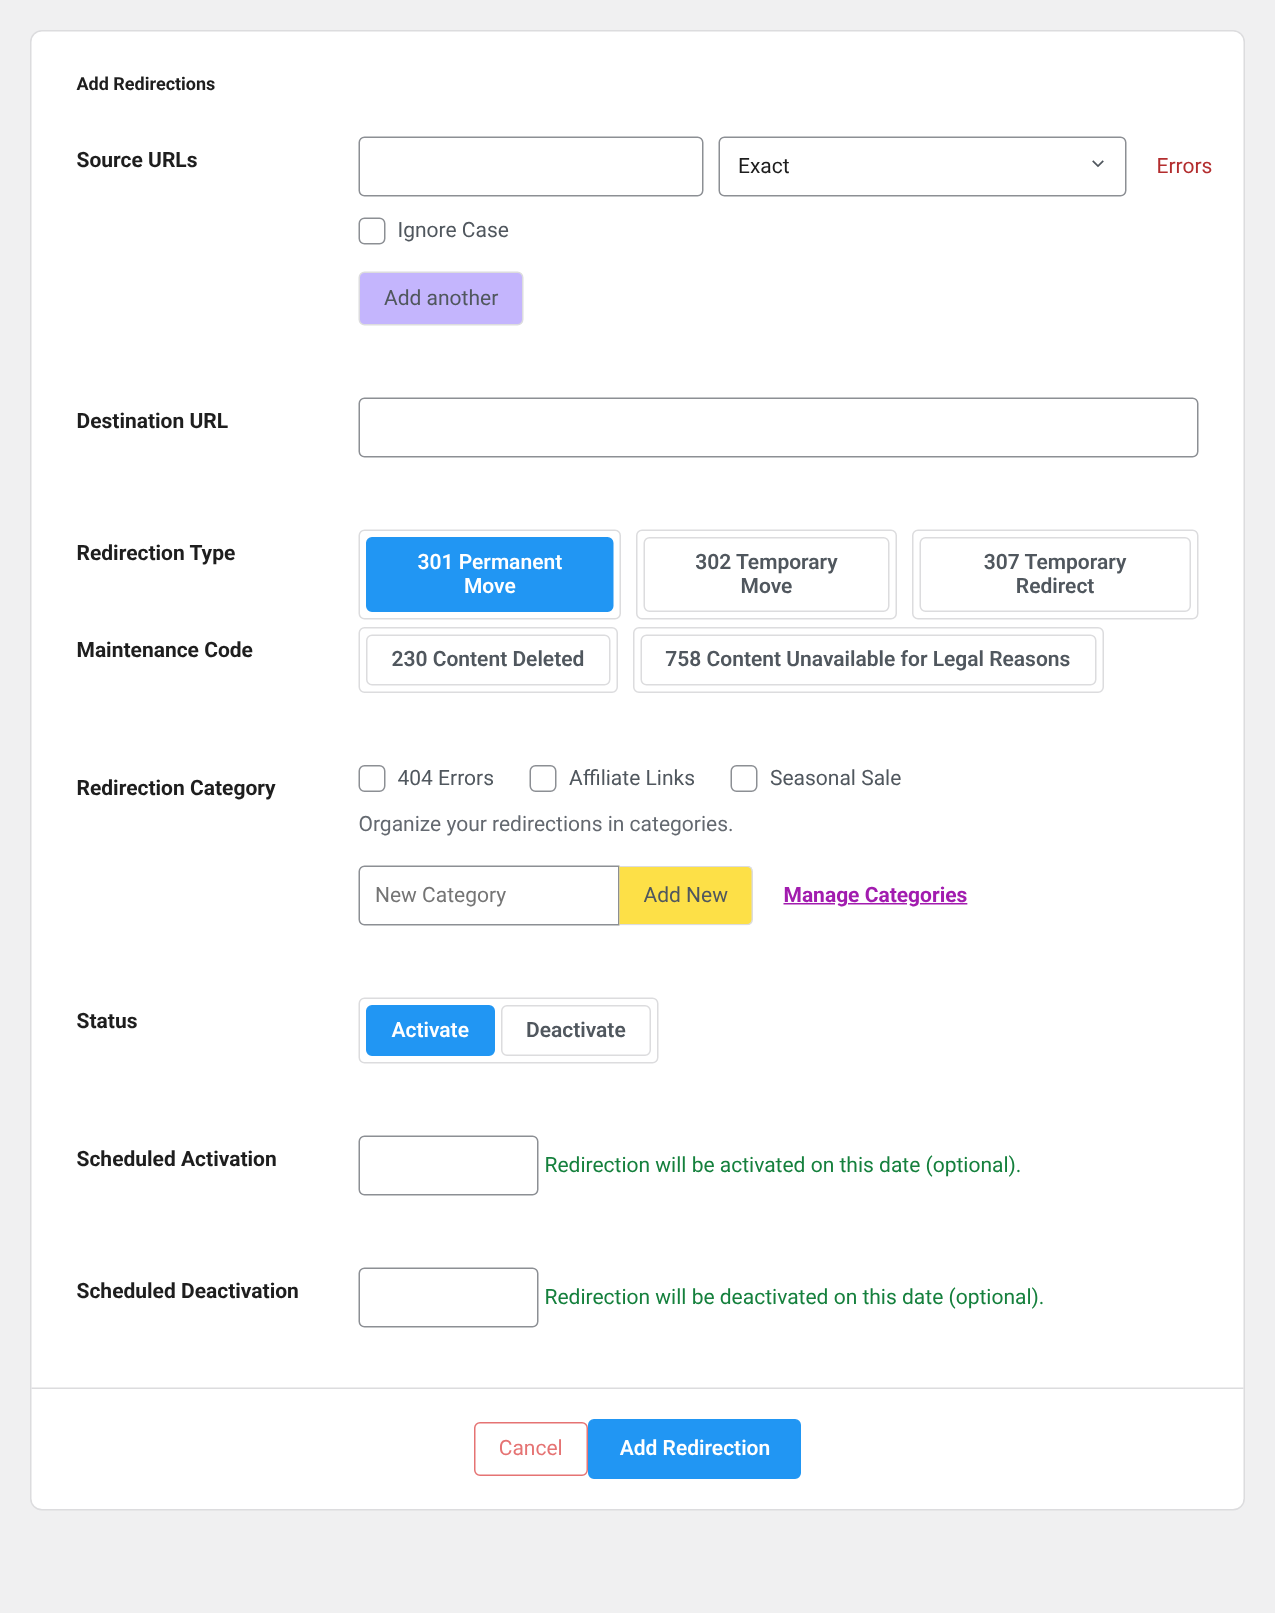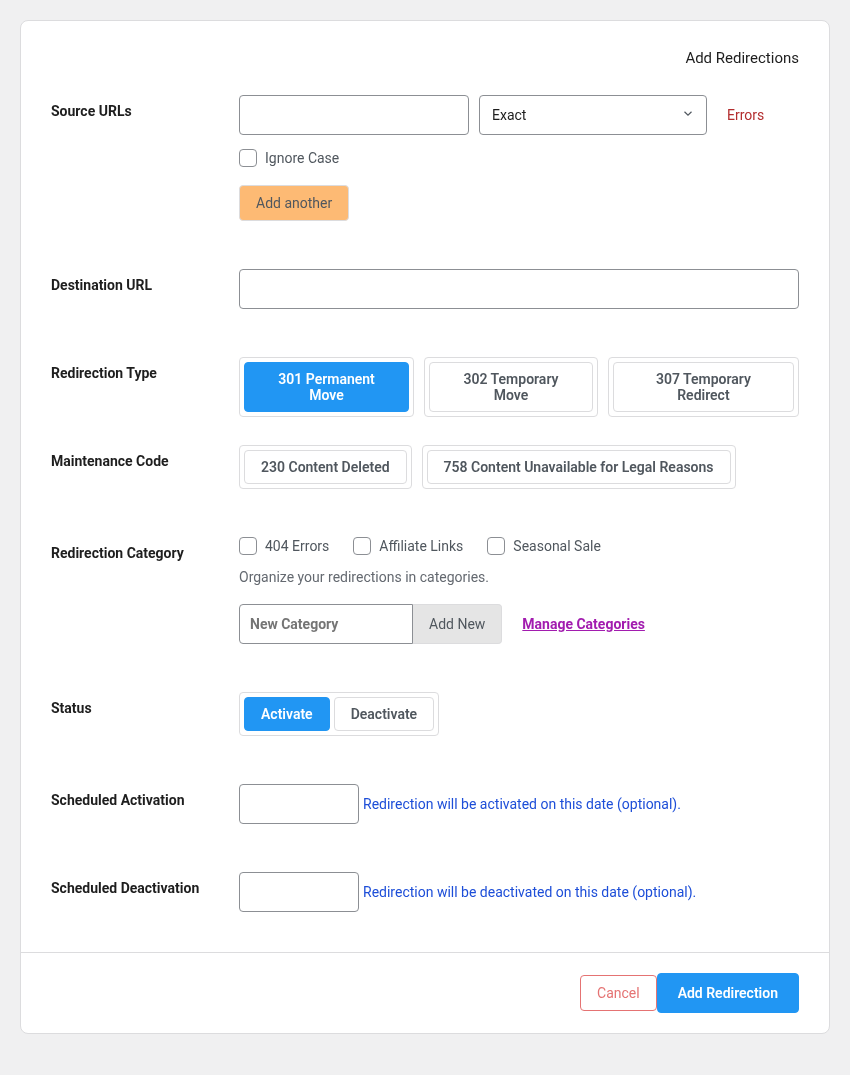--- a/index.html
+++ b/index.html
@@ -17,32 +17,31 @@
     .card {
       background: #fff;
       border: 1px solid #dcdcde;
       border-radius: 8px;
       width: 810px;
     }
     .card-body {
       padding: 28px 30px 30px 30px;
     }
     .card-title {
-      font-size: 15px;
-      font-weight: 400;
+      font-size: 12px;
+      font-weight: 700;
       margin-bottom: 28px;
-      text-align: right;
     }
     .form-row {
       display: flex;
       align-items: flex-start;
       margin-bottom: 48px;
     }
     .form-row.tight {
-      margin-bottom: 28px;
+      margin-bottom: 5px;
     }
     .form-label {
       width: 188px;
       font-weight: 700;
       font-size: 14px;
       padding-top: 8px;
       flex-shrink: 0;
     }
     .form-content {
       flex: 1;
@@ -54,28 +53,27 @@
       margin-bottom: 14px;
     }
     .text-input {
       height: 40px;
       border: 1px solid #8c8f94;
       border-radius: 4px;
       padding: 0 10px;
       font-size: 14px;
       background: #fff;
       font-family: inherit;
-      font-weight: bold;
     }
     .source-input {
       width: 230px;
     }
     .select-wrap {
       position: relative;
-      width: 228px;
+      width: 272px;
     }
     .select {
       width: 100%;
       height: 40px;
       border: 1px solid #8c8f94;
       border-radius: 4px;
       padding: 0 30px 0 12px;
       font-size: 14px;
       background: #fff;
       appearance: none;
@@ -125,21 +123,21 @@
       padding: 0 16px;
       height: 36px;
       border-radius: 4px;
       font-size: 14px;
       font-weight: 400;
       cursor: pointer;
       font-family: inherit;
       white-space: nowrap;
     }
     .btn-secondary {
-      background: #fdba74;
+      background: #c4b5fd;
       border: 1px solid #dcdcde;
       color: #50575e;
     }
     .btn-primary {
       background: #2196f3;
       border: 1px solid #2196f3;
       color: #fff;
       font-weight: 600;
     }
     .btn-danger-outline {
@@ -198,48 +196,48 @@
     }
     .new-cat-input {
       width: 174px;
       border-radius: 4px 0 0 4px;
     }
     .add-new-btn {
       border-radius: 0 4px 4px 0;
       height: 40px;
       border: 1px solid #dcdcde;
       border-left: none;
-      background: #e5e5e5;
+      background: #fde047;
       color: #50575e;
       padding: 0 16px;
     }
     .manage-link {
       color: #a21caf;
       font-weight: 700;
       text-decoration: underline;
       margin-left: 20px;
       cursor: pointer;
     }
     .date-input {
       width: 120px;
     }
     .inline-help {
-      color: #1d4ed8;
+      color: #15803d;
       font-size: 14px;
       margin-left: 4px;
     }
     .date-row {
       display: flex;
       align-items: center;
     }
     .card-footer {
       border-top: 1px solid #dcdcde;
       padding: 20px 30px;
       display: flex;
-      justify-content: flex-end;
+      justify-content: center;
       align-items: center;
     }
     .add-btn {
       height: 40px;
       padding: 0 20px;
     }
   </style>
 </head>
 <body>
 

